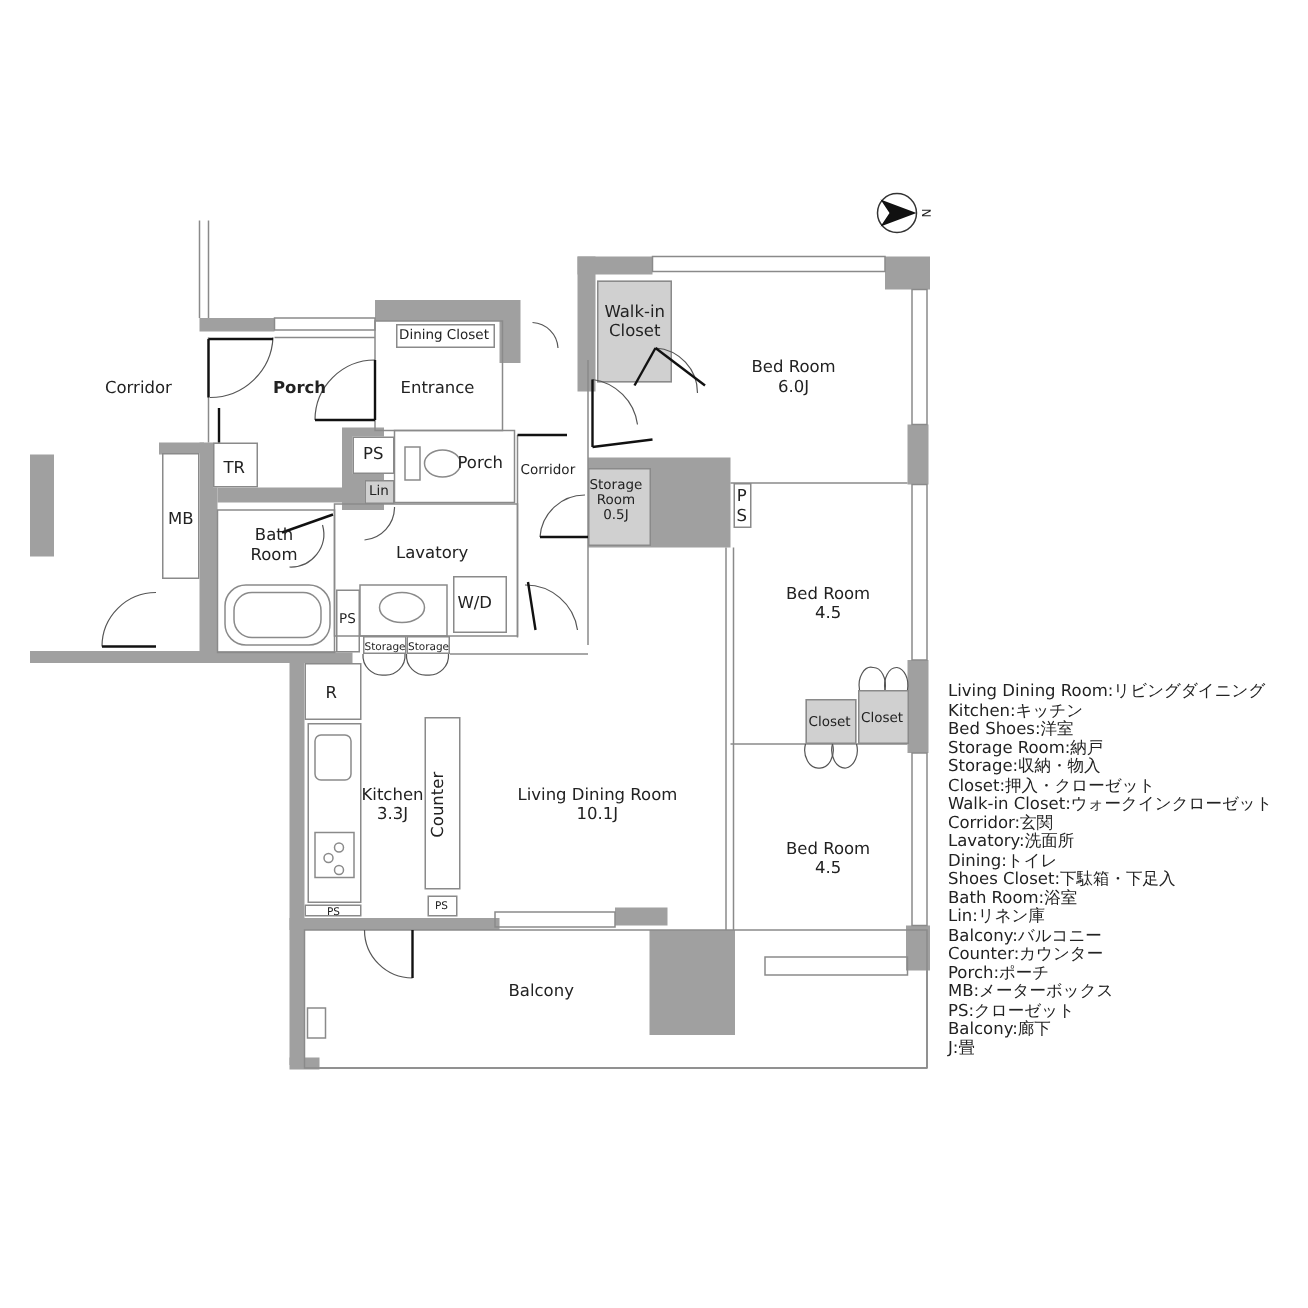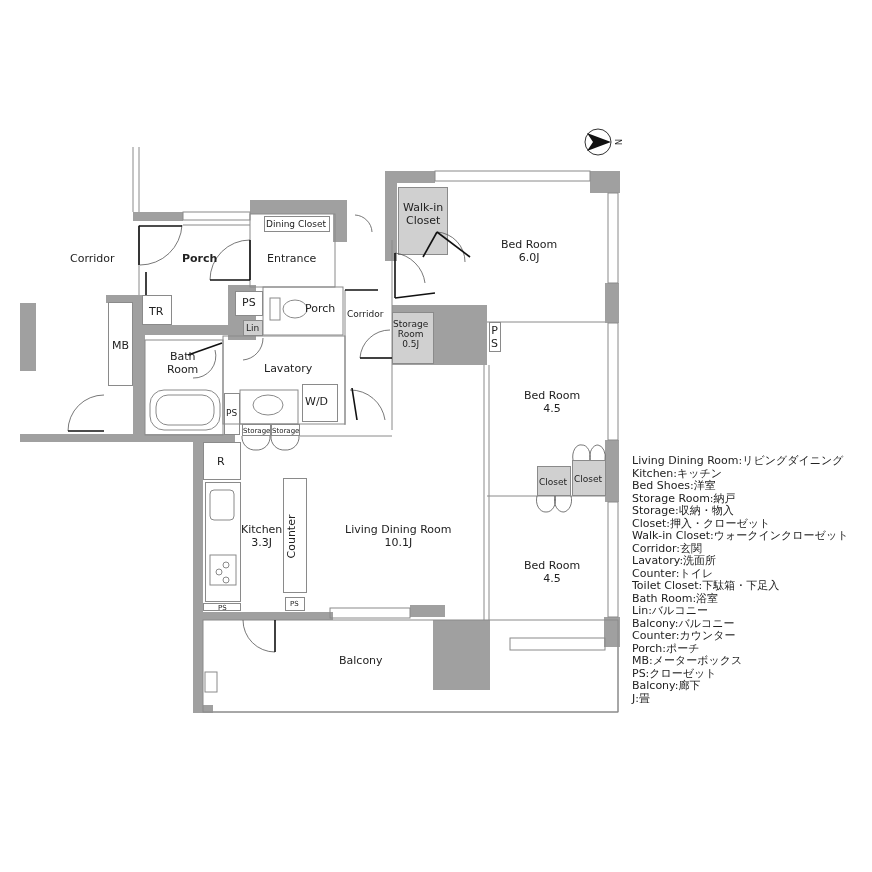--- a/index.html
+++ b/index.html
@@ -214,24 +214,24 @@
 <div class="legend">
   <div>Living Dining Room:リビングダイニング</div>
   <div>Kitchen:キッチン</div>
   <div>Bed Shoes:洋室</div>
   <div>Storage Room:納戸</div>
   <div>Storage:収納・物入</div>
   <div>Closet:押入・クローゼット</div>
   <div>Walk-in Closet:ウォークインクローゼット</div>
   <div>Corridor:玄関</div>
   <div>Lavatory:洗面所</div>
-  <div>Counter:トイレ</div>
-  <div>Toilet Closet:下駄箱・下足入</div>
+  <div>Dining:トイレ</div>
+  <div>Shoes Closet:下駄箱・下足入</div>
   <div>Bath Room:浴室</div>
-  <div>Lin:バルコニー</div>
+  <div>Lin:リネン庫</div>
   <div>Balcony:バルコニー</div>
   <div>Counter:カウンター</div>
   <div>Porch:ポーチ</div>
   <div>MB:メーターボックス</div>
   <div>PS:クローゼット</div>
   <div>Balcony:廊下</div>
   <div>J:畳</div>
 </div>
 
 </body></html>

